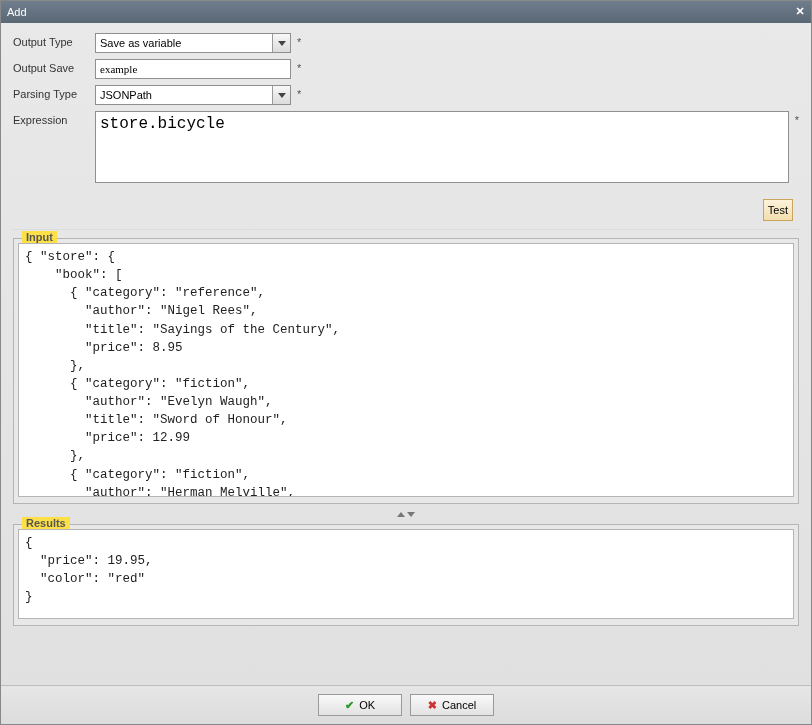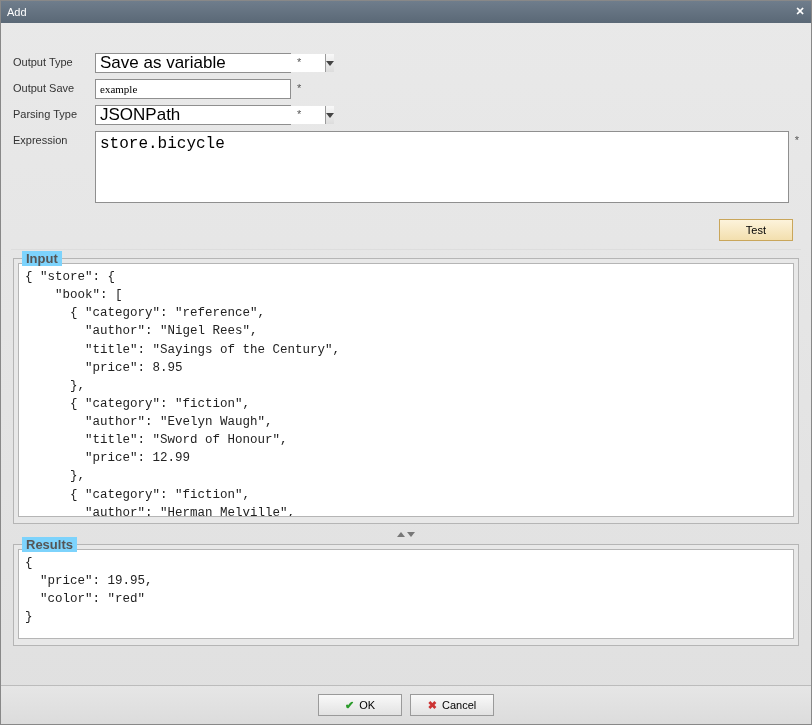--- a/index.html
+++ b/index.html
@@ -30,42 +30,41 @@
   .titlebar .title { }
   .titlebar .close {
     width: 14px; height: 14px;
     color: #fff; font-weight: bold;
     text-align: center; line-height: 13px;
     cursor: pointer;
   }
   
   .form {
     padding: 10px 12px 4px 12px;
-    margin-top: 20px;
   }
   .row {
     display: flex; align-items: flex-start;
     margin-bottom: 6px;
   }
   .row .label {
     width: 82px;
     padding-top: 3px;
     color: #333;
   }
   .row .field { display: flex; align-items: flex-start; }
   .row .req { margin-left: 6px; margin-top: 3px; color: #555;}
   .combo {
     width: 196px; height: 20px;
     display: flex;
     background: #fff;
     border: 1px solid #8f8f8f;
   }
   .combo input {
     flex: 1; border: none; padding: 0 4px;
-    font-family: inherit; font-size: 17px; outline: none;
+    font-family: inherit; font-size: 11px; outline: none;
   }
   .combo .arrowbtn {
     width: 18px;
     background: linear-gradient(#f8f8f8,#dcdcdc);
     border-left: 1px solid #9a9a9a;
     display: flex; align-items: center; justify-content: center;
     cursor: pointer;
   }
   .arrowbtn .tri {
     width: 0; height: 0;
@@ -92,21 +91,21 @@
     resize: none;
     outline: none;
   }
   
   .testrow {
     display: flex; justify-content: flex-end;
     padding: 6px 18px 8px 0;
   }
   .btn {
     height: 22px;
-    padding: 0 26px;
+    padding: 0 4px;
     border: 1px solid #c9a65b;
     background: linear-gradient(#fdf3db, #f3dfae);
     display:flex; align-items:center; gap:5px;
     font-family: inherit; font-size: 11px;
     cursor: pointer;
   }
   
   .toolbar {
     display: flex; align-items: center;
     padding: 2px 10px 6px 24px;
@@ -131,23 +130,23 @@
   .group {
     margin: 6px 12px;
     border: 1px solid #b5b5b5;
     position: relative;
     padding: 4px;
     background: #e8e8e8;
   }
   .group .legend {
     position: absolute;
     top: -8px; left: 8px;
-    background: #7dd3fc;
+    background: #fde047;
     padding: 0 4px;
-    font-size: 13px;
+    font-size: 11px;
     color: #555;
     font-weight: bold;
   }
   .codearea {
     width: 100%;
     background: #fff;
     border: 1px solid #b5b5b5;
     font-family: "Courier New", monospace;
     font-size: 12.5px;
     line-height: 1.45;

